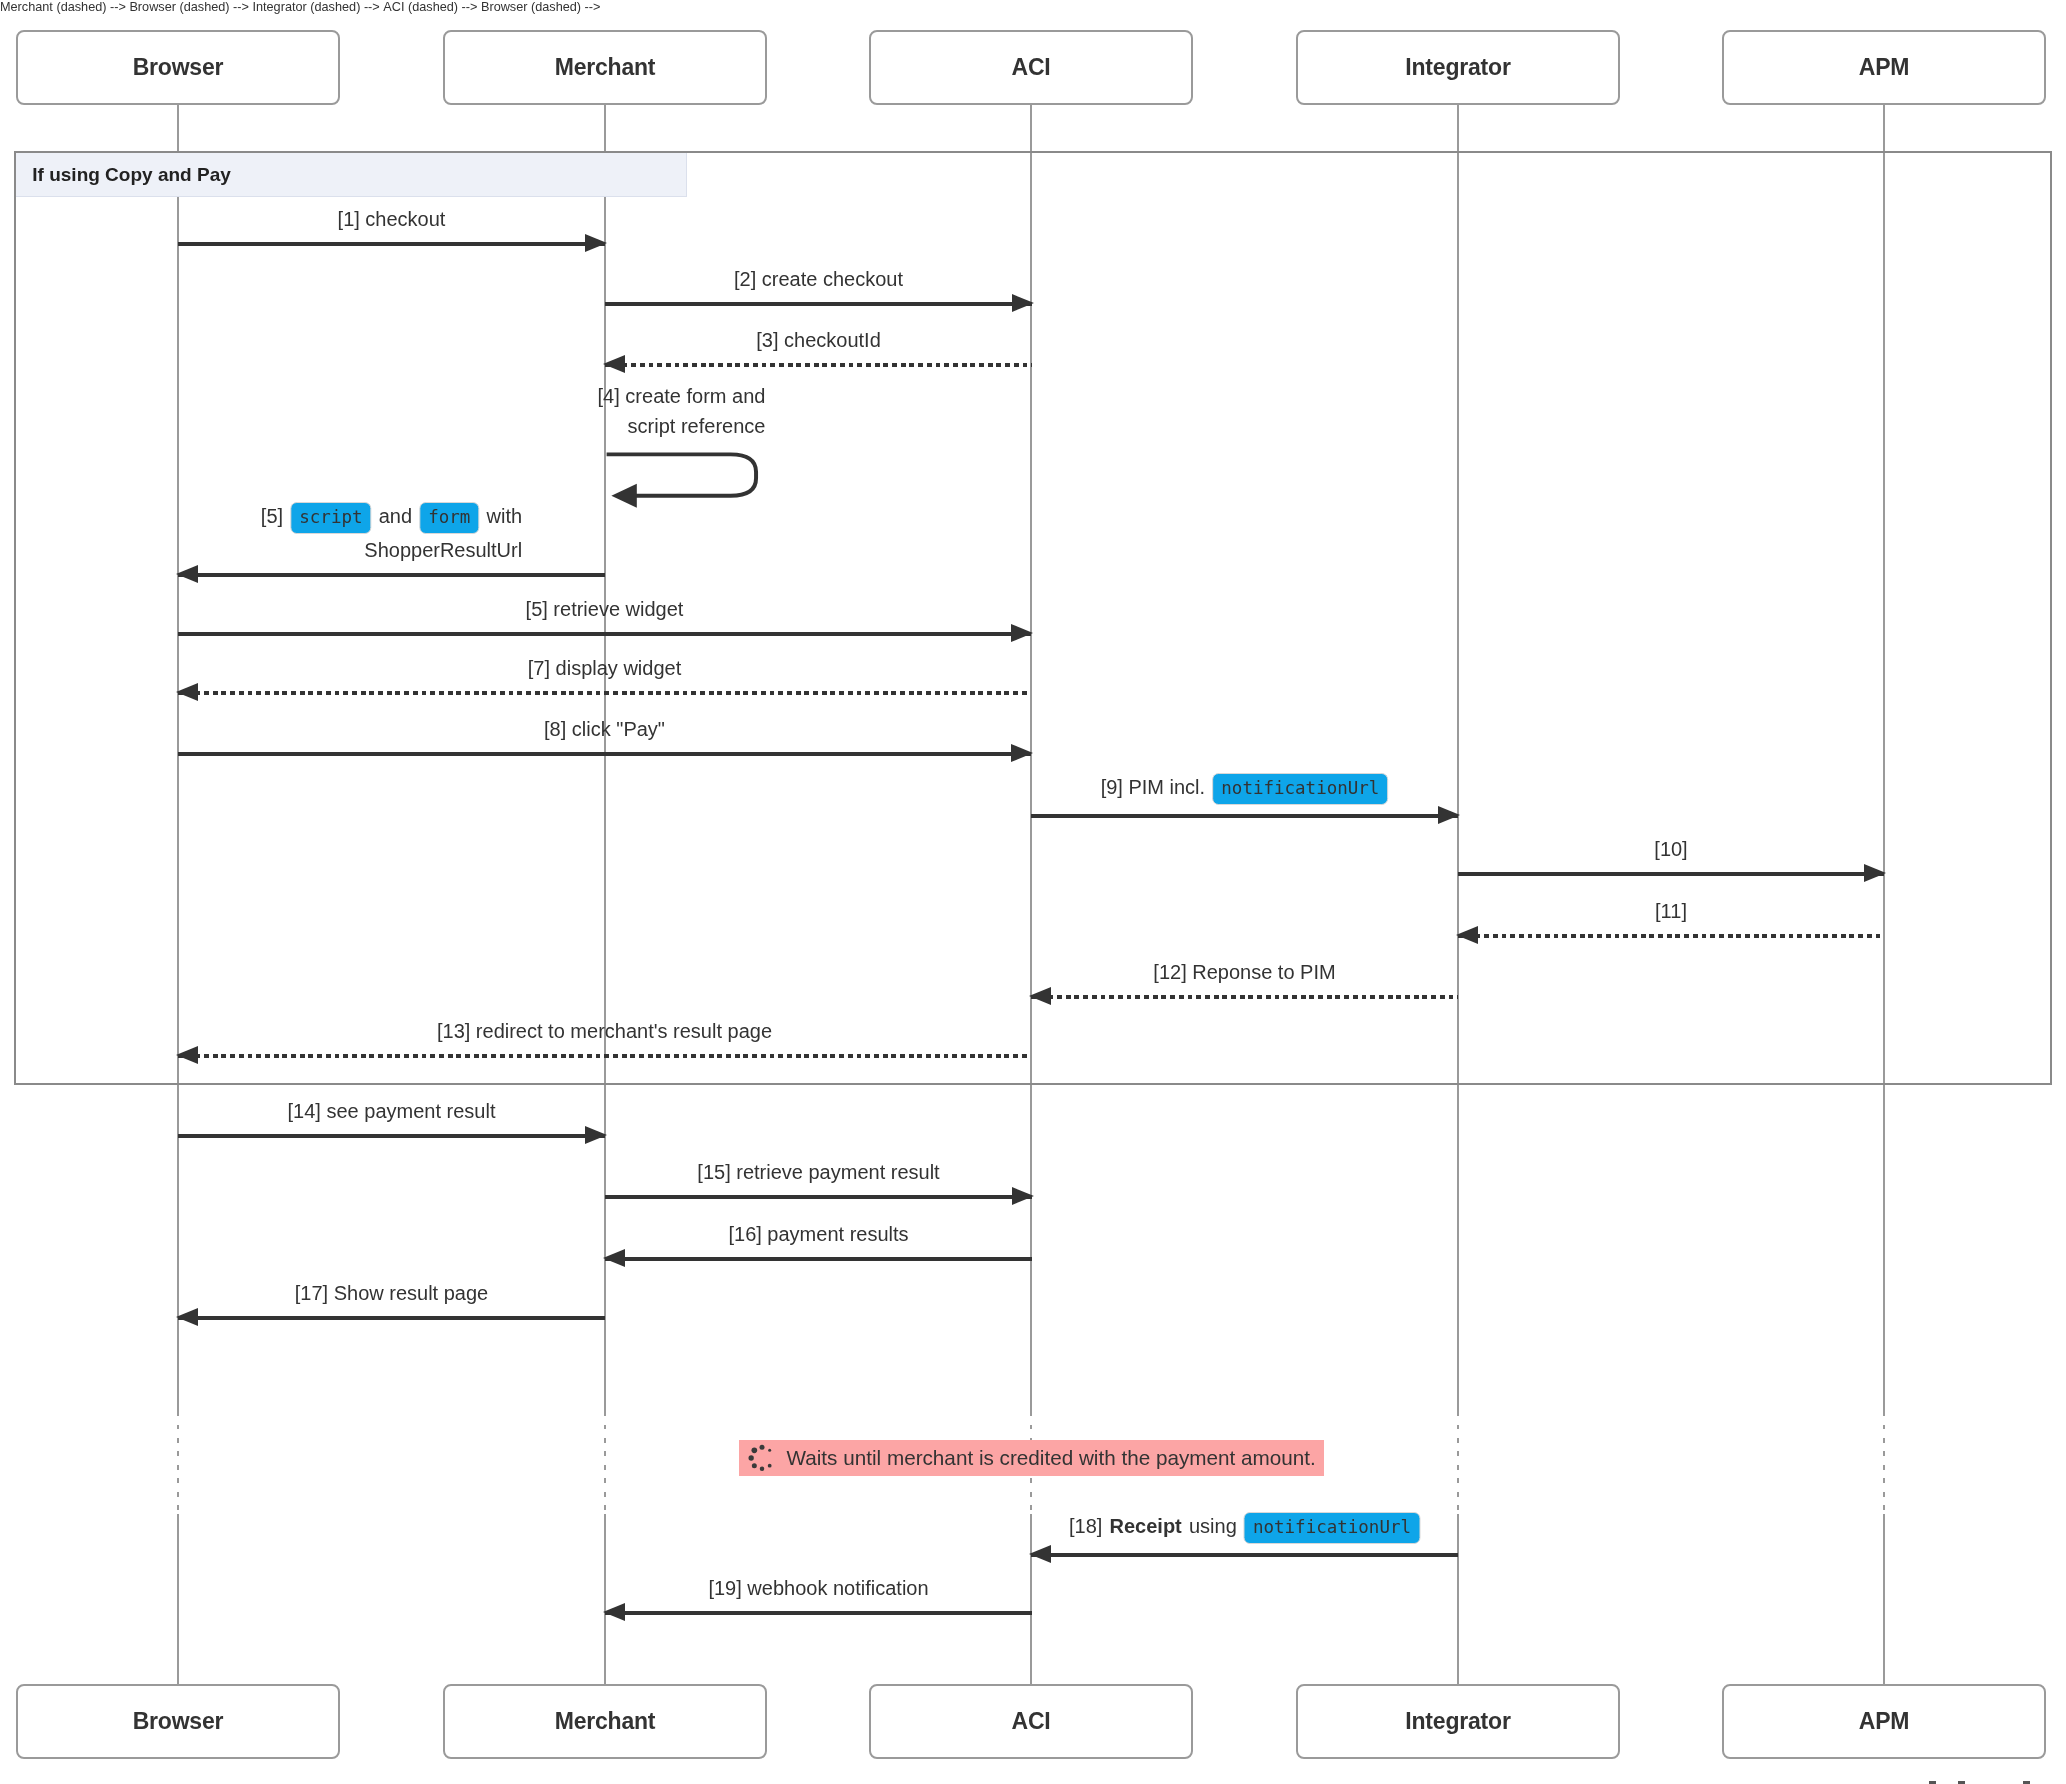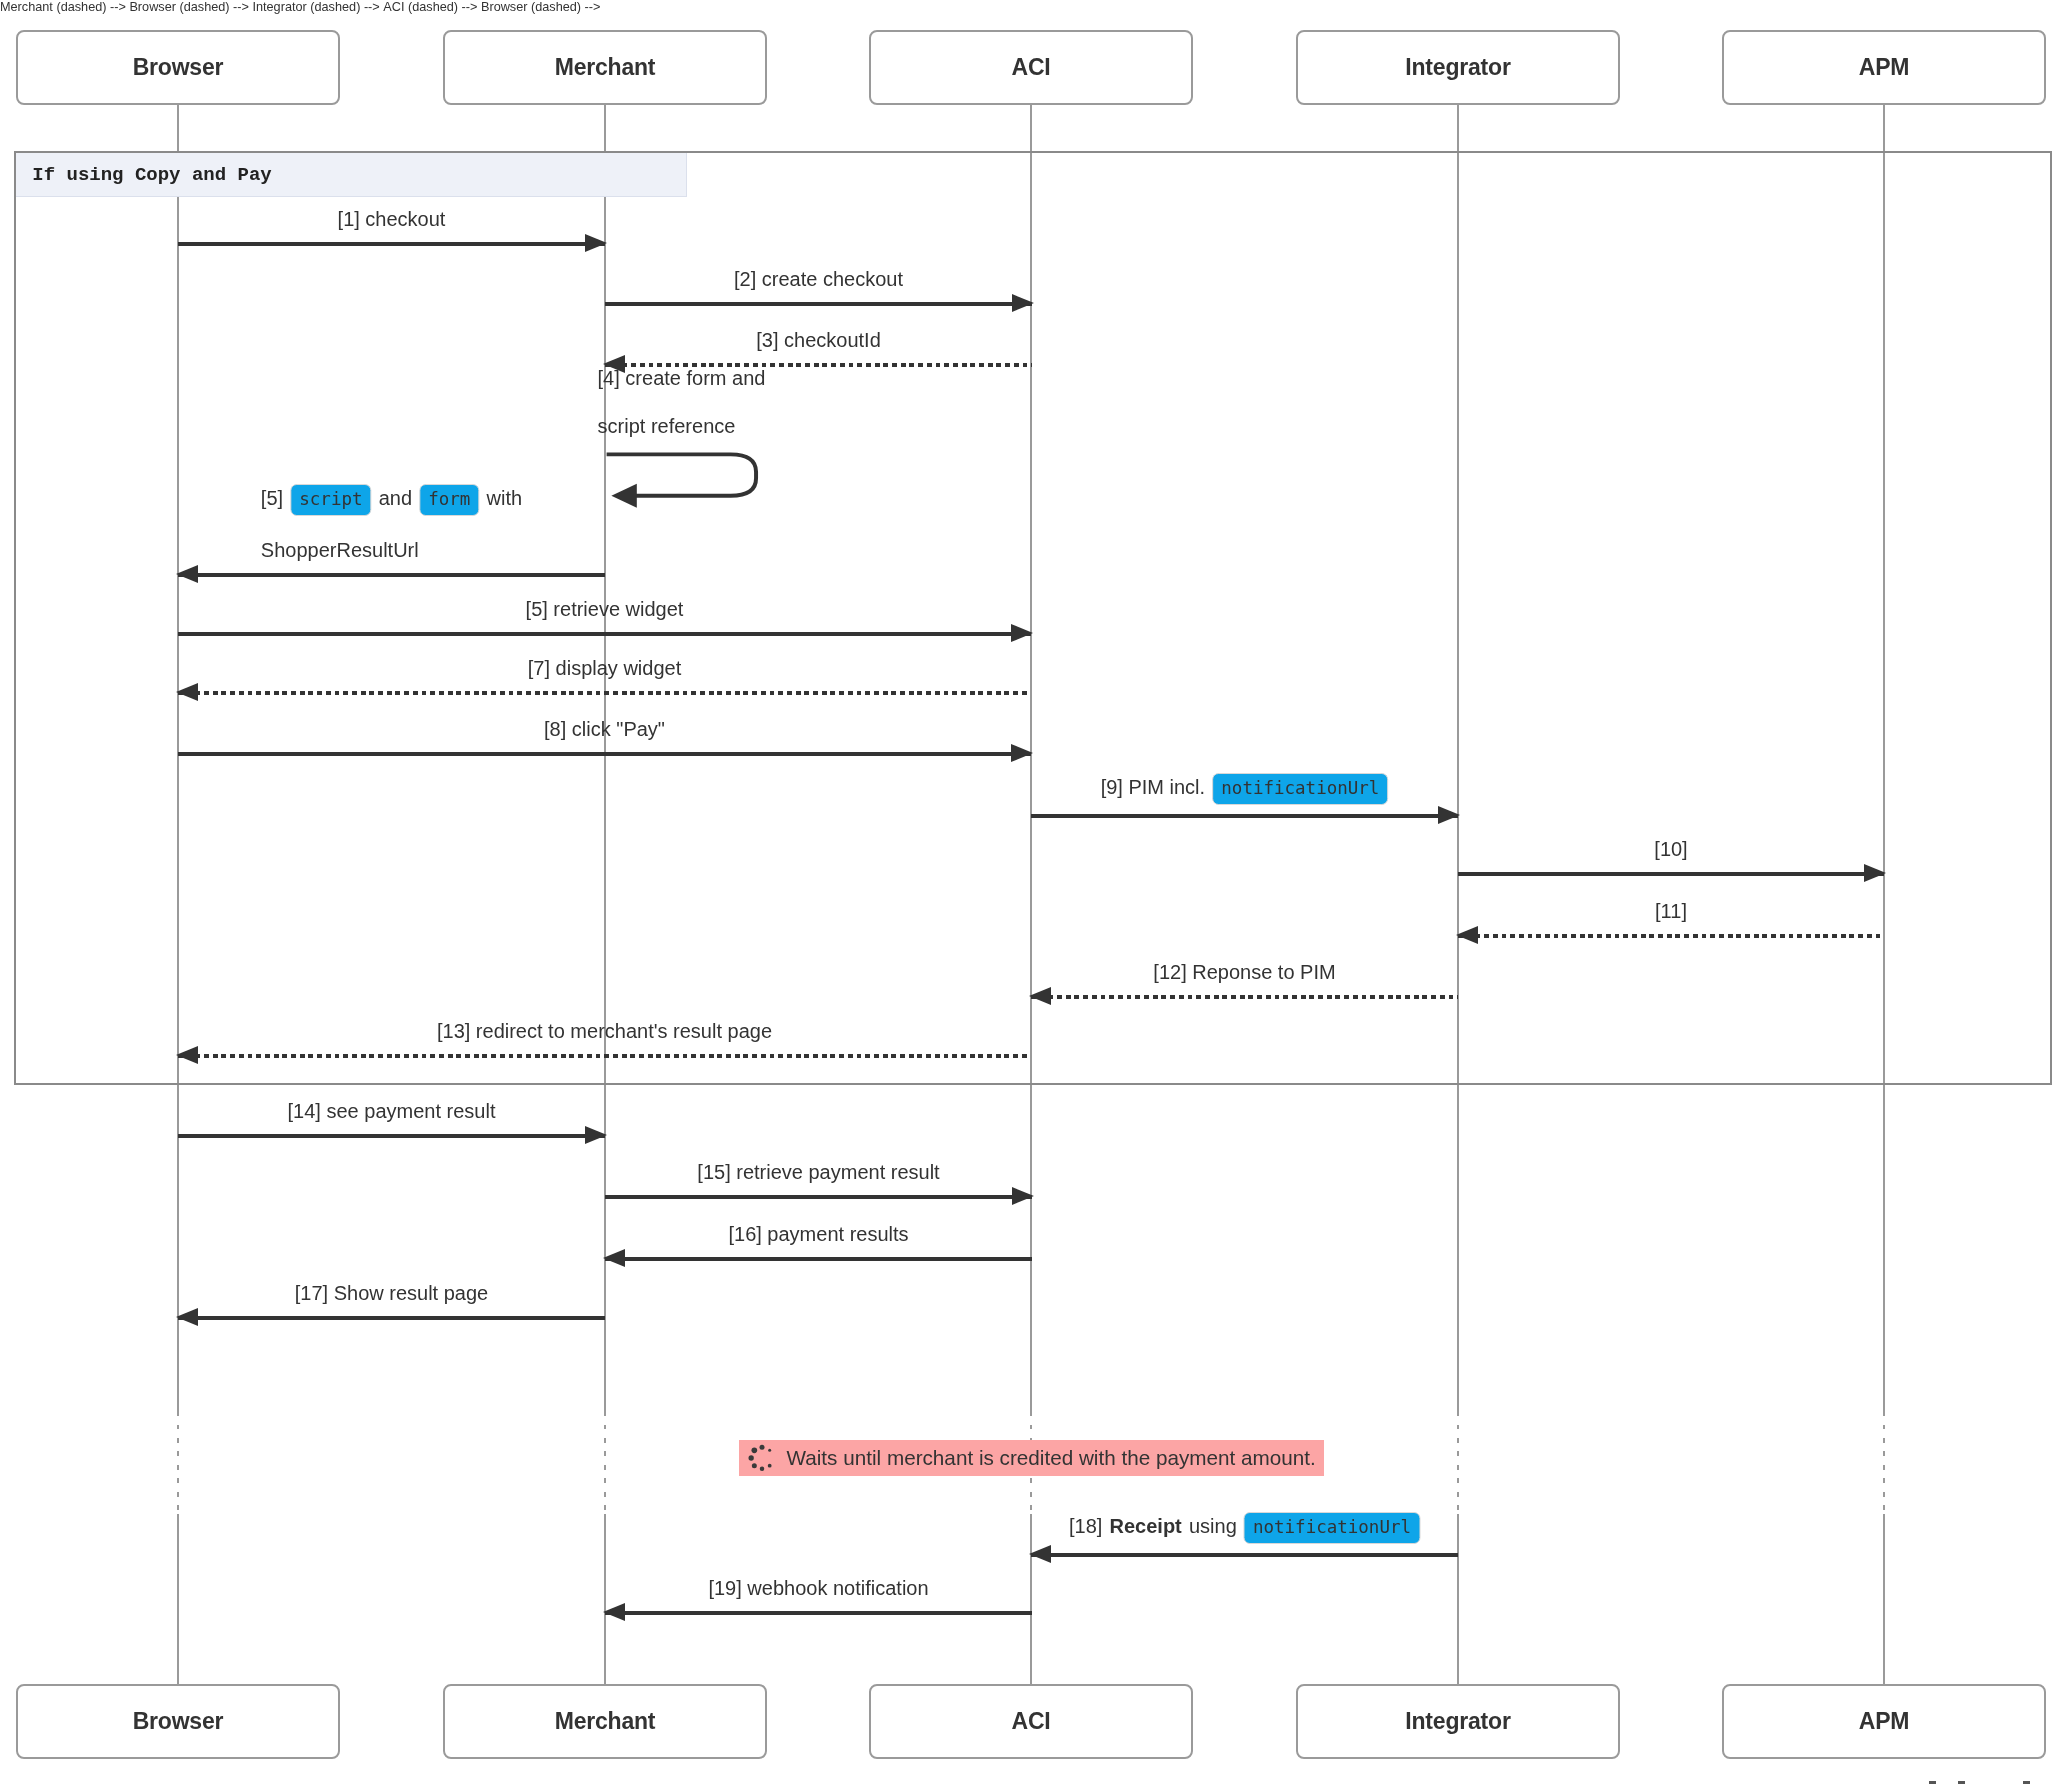--- a/index.html
+++ b/index.html
@@ -10,38 +10,38 @@
   .ll{position:absolute;width:2.4px;margin-left:-1.2px;background:#9a9a9a;z-index:1;}
   .ll.dot{background:repeating-linear-gradient(180deg,#9a9a9a 0 4.8px,transparent 4.8px 13.5px);}
 
   
   .actor{position:absolute;width:324px;height:75px;margin-left:-162px;background:#fff;
          border:2.4px solid #9a9a9a;border-radius:8px;display:flex;align-items:center;
          justify-content:center;font-size:23px;font-weight:700;color:#333;z-index:6;
          box-sizing:border-box;letter-spacing:-0.2px;}
 
   
-  .frame{position:absolute;border:2.4px solid #8a8a8a;z-index:2;box-sizing:border-box;font-family:Liberation Mono, monospace;}
+  .frame{position:absolute;border:2.4px solid #8a8a8a;z-index:2;box-sizing:border-box;}
   .frame-lbl{position:absolute;left:0;top:0;width:671px;height:44px;background:#eef1f8;
              border-right:1.6px solid #dbe0ec;border-bottom:1.6px solid #dbe0ec;display:flex;
              align-items:center;padding-left:16px;font-weight:700;font-size:19px;color:#222;
              box-sizing:border-box;}
 
   
   .msg{position:absolute;height:0;z-index:3;}
   .line{position:absolute;left:0;right:0;top:-1.6px;height:3.2px;}
   .solid{background:#333;}
   .dashed{background:repeating-linear-gradient(90deg,#333 0 4.8px,transparent 4.8px 8.7px);}
   .head{position:absolute;width:0;height:0;top:-10.3px;}
   .head.r{right:-1.6px;border-left:22px solid #333;border-top:9.5px solid transparent;border-bottom:9.5px solid transparent;}
   .head.l{left:-1.6px;border-right:22px solid #333;border-top:9.5px solid transparent;border-bottom:9.5px solid transparent;}
   .lbl{position:absolute;bottom:11px;left:50%;transform:translateX(-50%);white-space:nowrap;
        font-size:20px;color:#333;text-align:center;line-height:27px;}
   .row{display:inline-flex;gap:7.2px;align-items:baseline;}
-  .stack{display:flex;flex-direction:column;align-items:flex-start;gap:21px;}
+  .stack{display:flex;flex-direction:column;align-items:flex-end;gap:3px;}
   .code{font-family:"DejaVu Sans Mono","Liberation Mono",monospace;font-size:17.5px;
         background:#0ea5e9;border:1.6px solid #d8d8d8;border-radius:6.4px;padding:0.8px 8px 2.4px;color:#333;}
   .b{font-weight:700;}
 
   
   .selfmsg svg{position:absolute;left:0;top:0;overflow:visible;}
 
   
   .note{position:absolute;z-index:4;display:flex;align-items:center;gap:9.5px;background:#fca5a5;
         padding:3.2px 8px;font-size:20.7px;color:#333;white-space:nowrap;}

